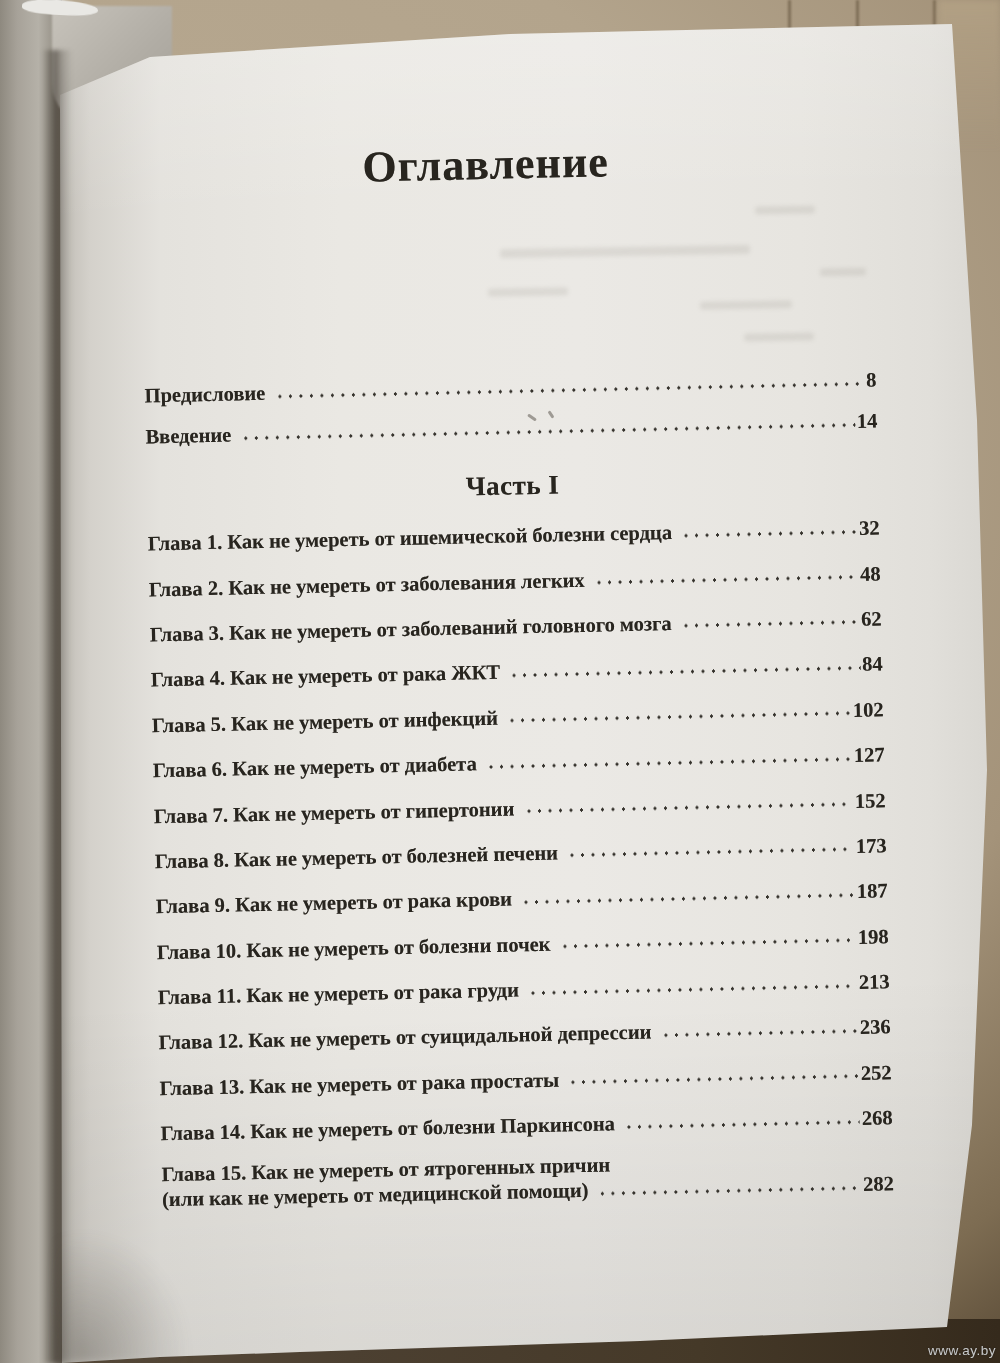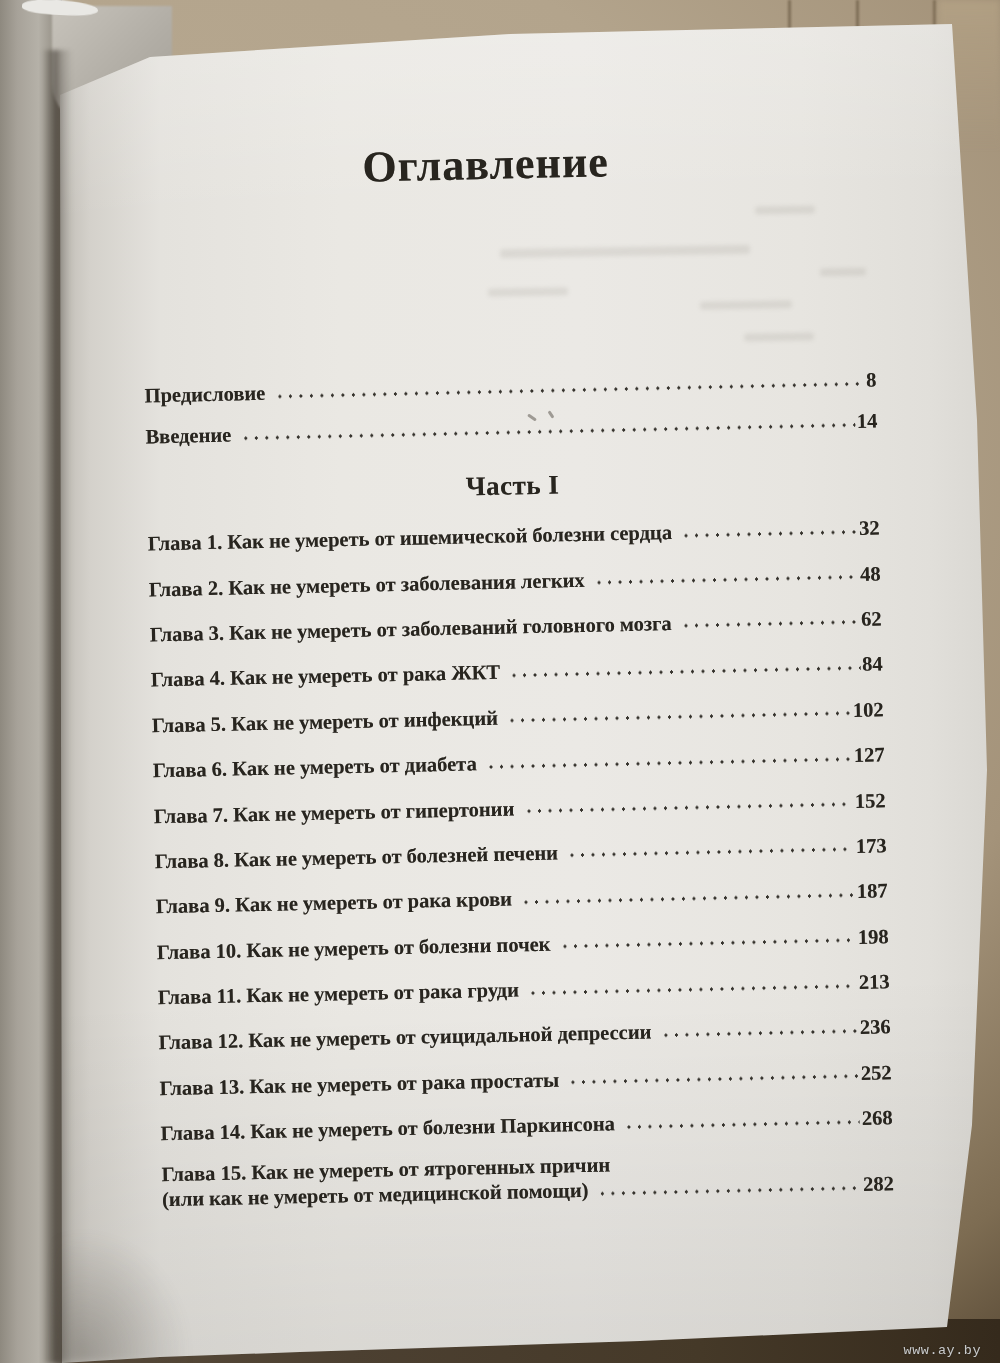--- a/index.html
+++ b/index.html
@@ -63,22 +63,22 @@
   .chapters .slot{height:45.4px;}
   .slot.multi{height:auto;display:block;padding-top:6px;}
   .slot.multi .line1{font-size:20.5px;line-height:25px;}
   .slot.multi .subrow{display:flex;align-items:center;font-size:20.5px;line-height:25px;}
   .lbl{white-space:nowrap;}
   .dots{flex:1;height:20px;margin:0 2px 0 9px;
     background-image:radial-gradient(circle 1.6px at 5px 13px,#35322c 97%,rgba(0,0,0,0) 100%);
     background-size:10.5px 20px;background-repeat:repeat-x;}
   .num{white-space:nowrap;}
   
-  .watermark{position:absolute;right:19px;bottom:5px;z-index:5;
-    font-family:Liberation Mono, monospace;font-size:13.5px;
+  .watermark{position:absolute;right:4px;bottom:5px;z-index:5;
+    font-family:Liberation Sans, sans-serif;font-size:13.5px;
     color:rgba(228,231,235,.85);letter-spacing:.5px;text-shadow:0 0 2px rgba(0,0,0,.4);}
 </style>
 </head>
 <body>
 
 <div class="scene">
   <div class="bg-bottom"></div>
   <div class="seam seam1"></div>
   <div class="seam seam2"></div>
   <div class="seam seam3"></div>

